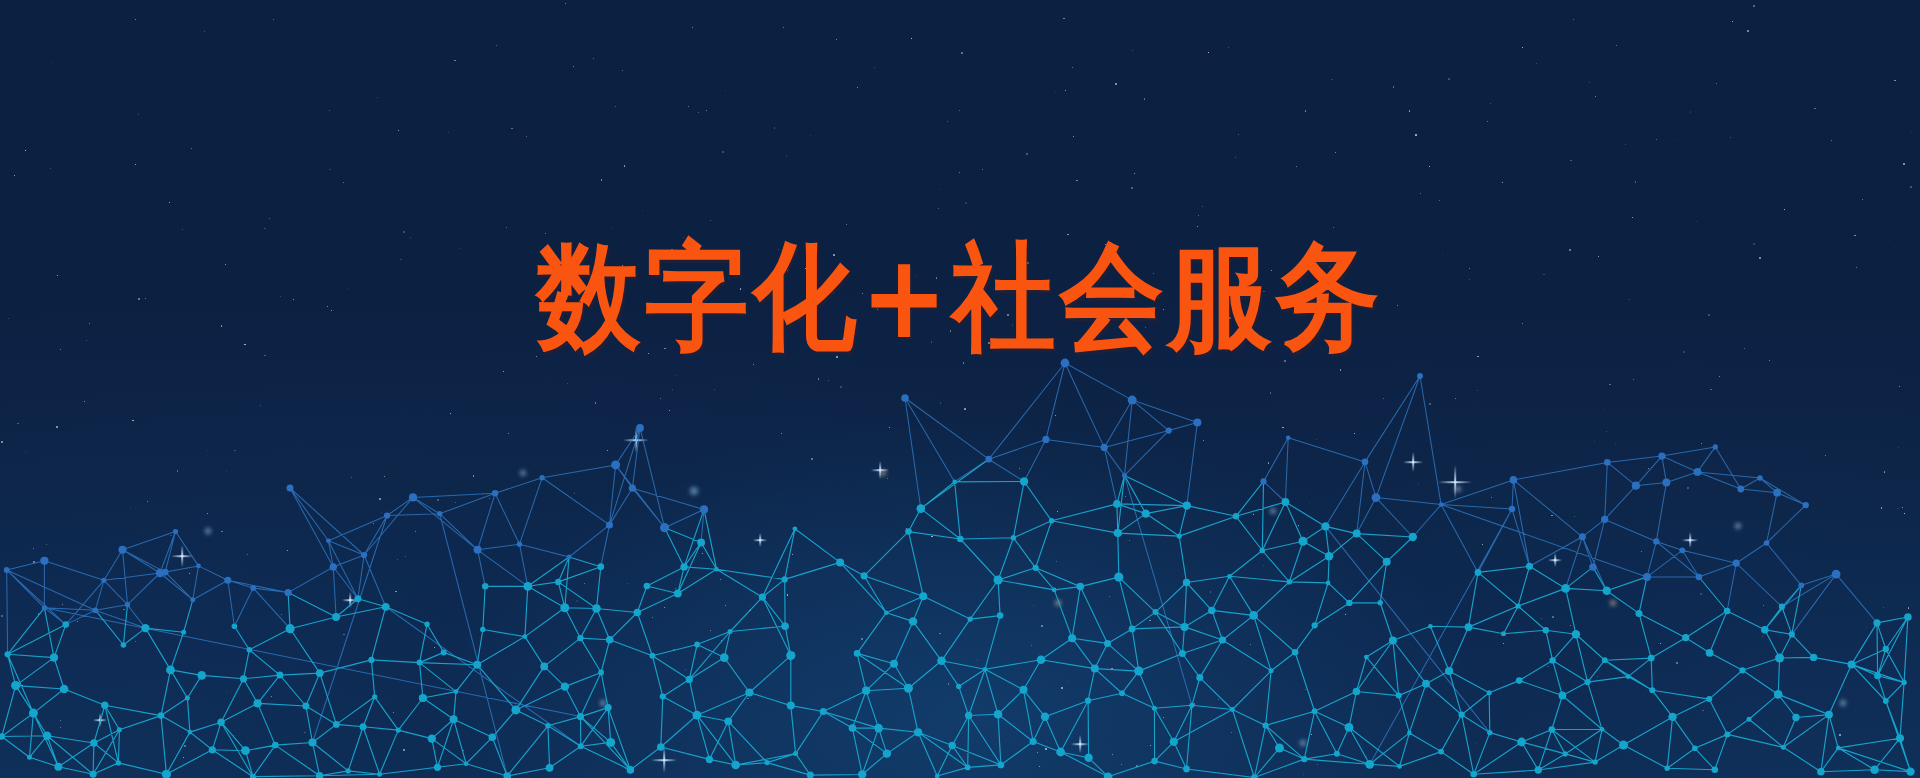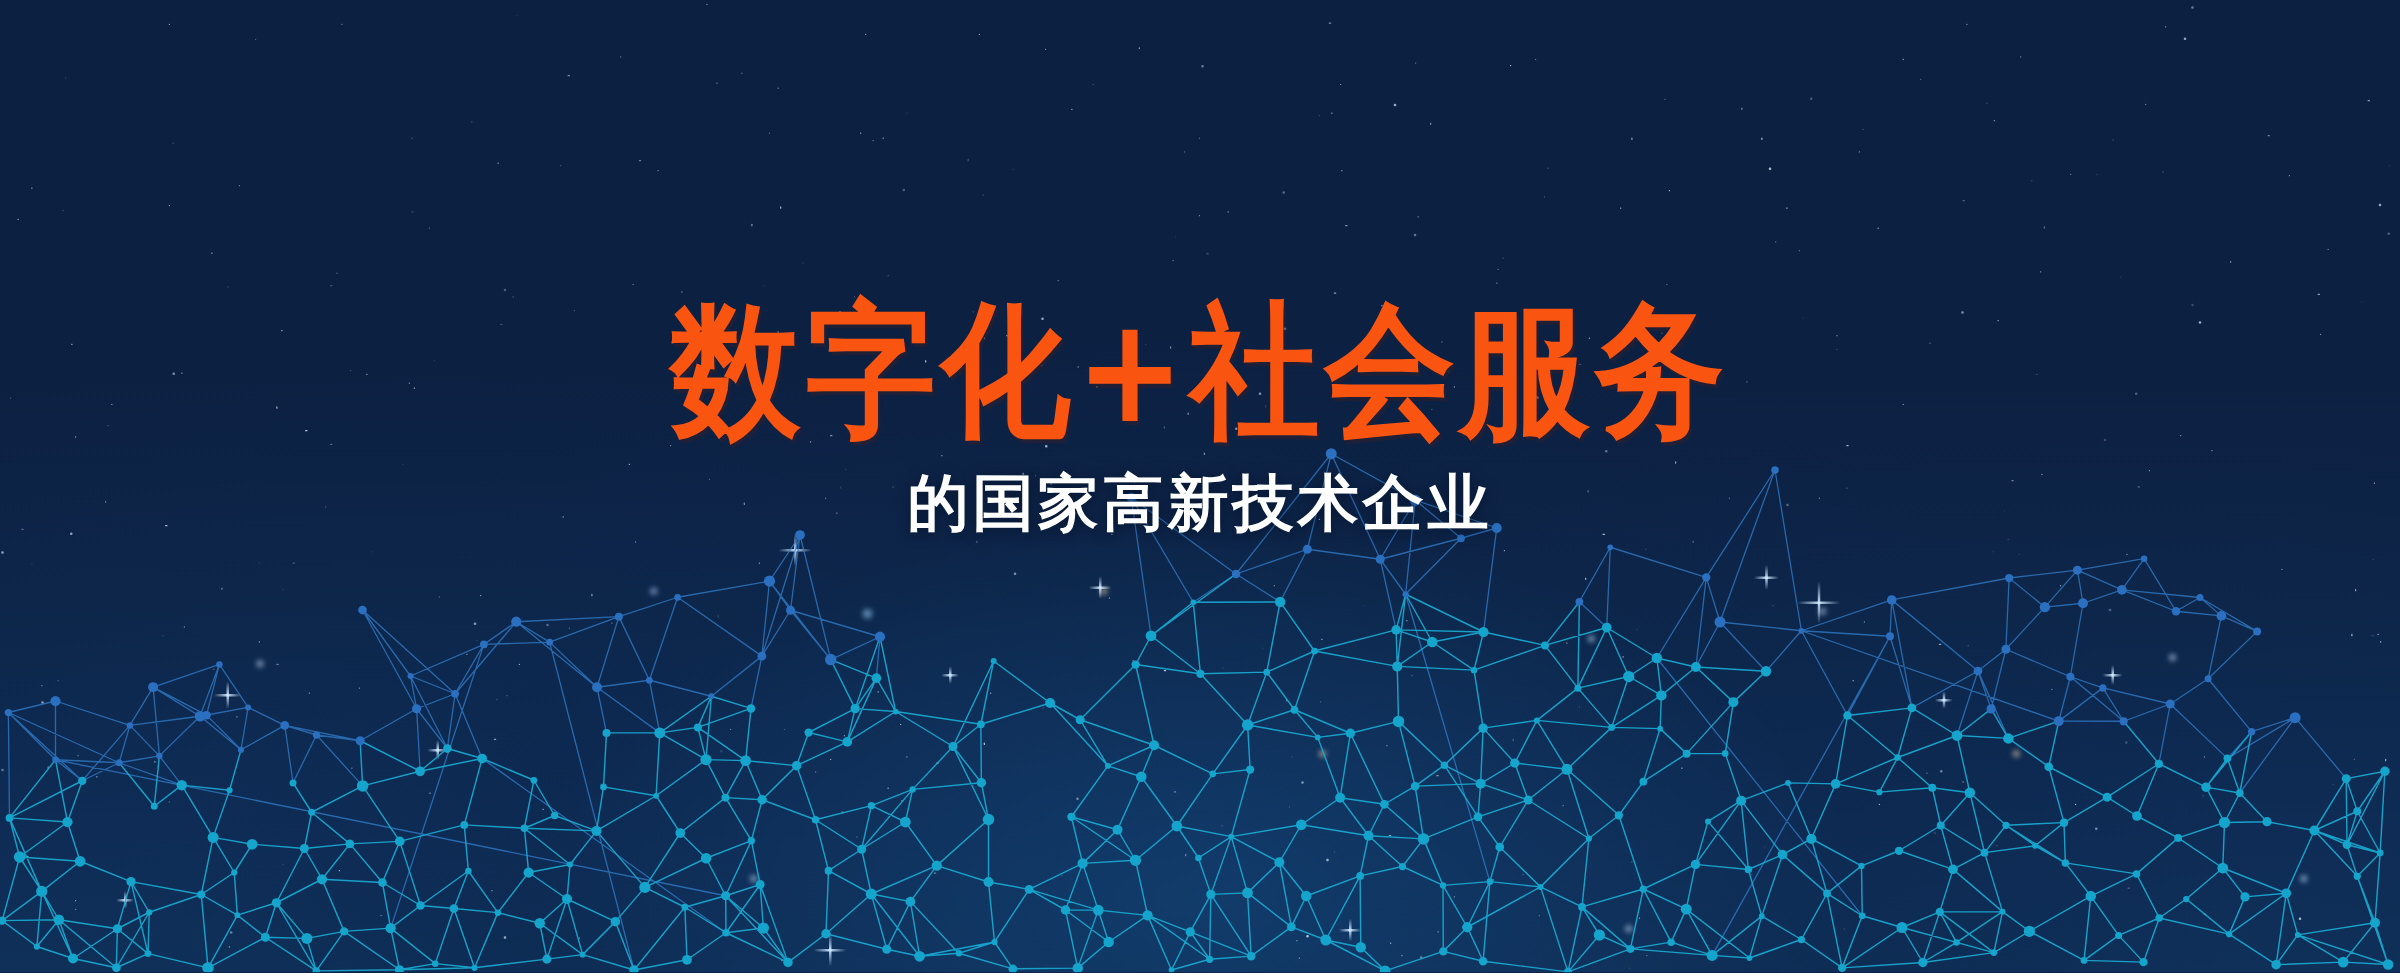--- a/index.html
+++ b/index.html
@@ -881,15 +881,14 @@
         <circle cx="1779.6" cy="300.0" r="4.5"></circle>
         <circle cx="1304.3" cy="401.1" r="3.2"></circle>
         <circle cx="1386.7" cy="203.7" r="4.0"></circle>
         <circle cx="646.9" cy="228.0" r="3.3"></circle>
         <circle cx="47.1" cy="377.8" r="4.2"></circle>
       </g>
   </svg>
 
   <div id="textblock">
     <div id="title">数字化+社会服务</div>
-    <div id="subtitle">的国家高新技术企业</div>
   </div>
 </div>
 
 </body></html>

